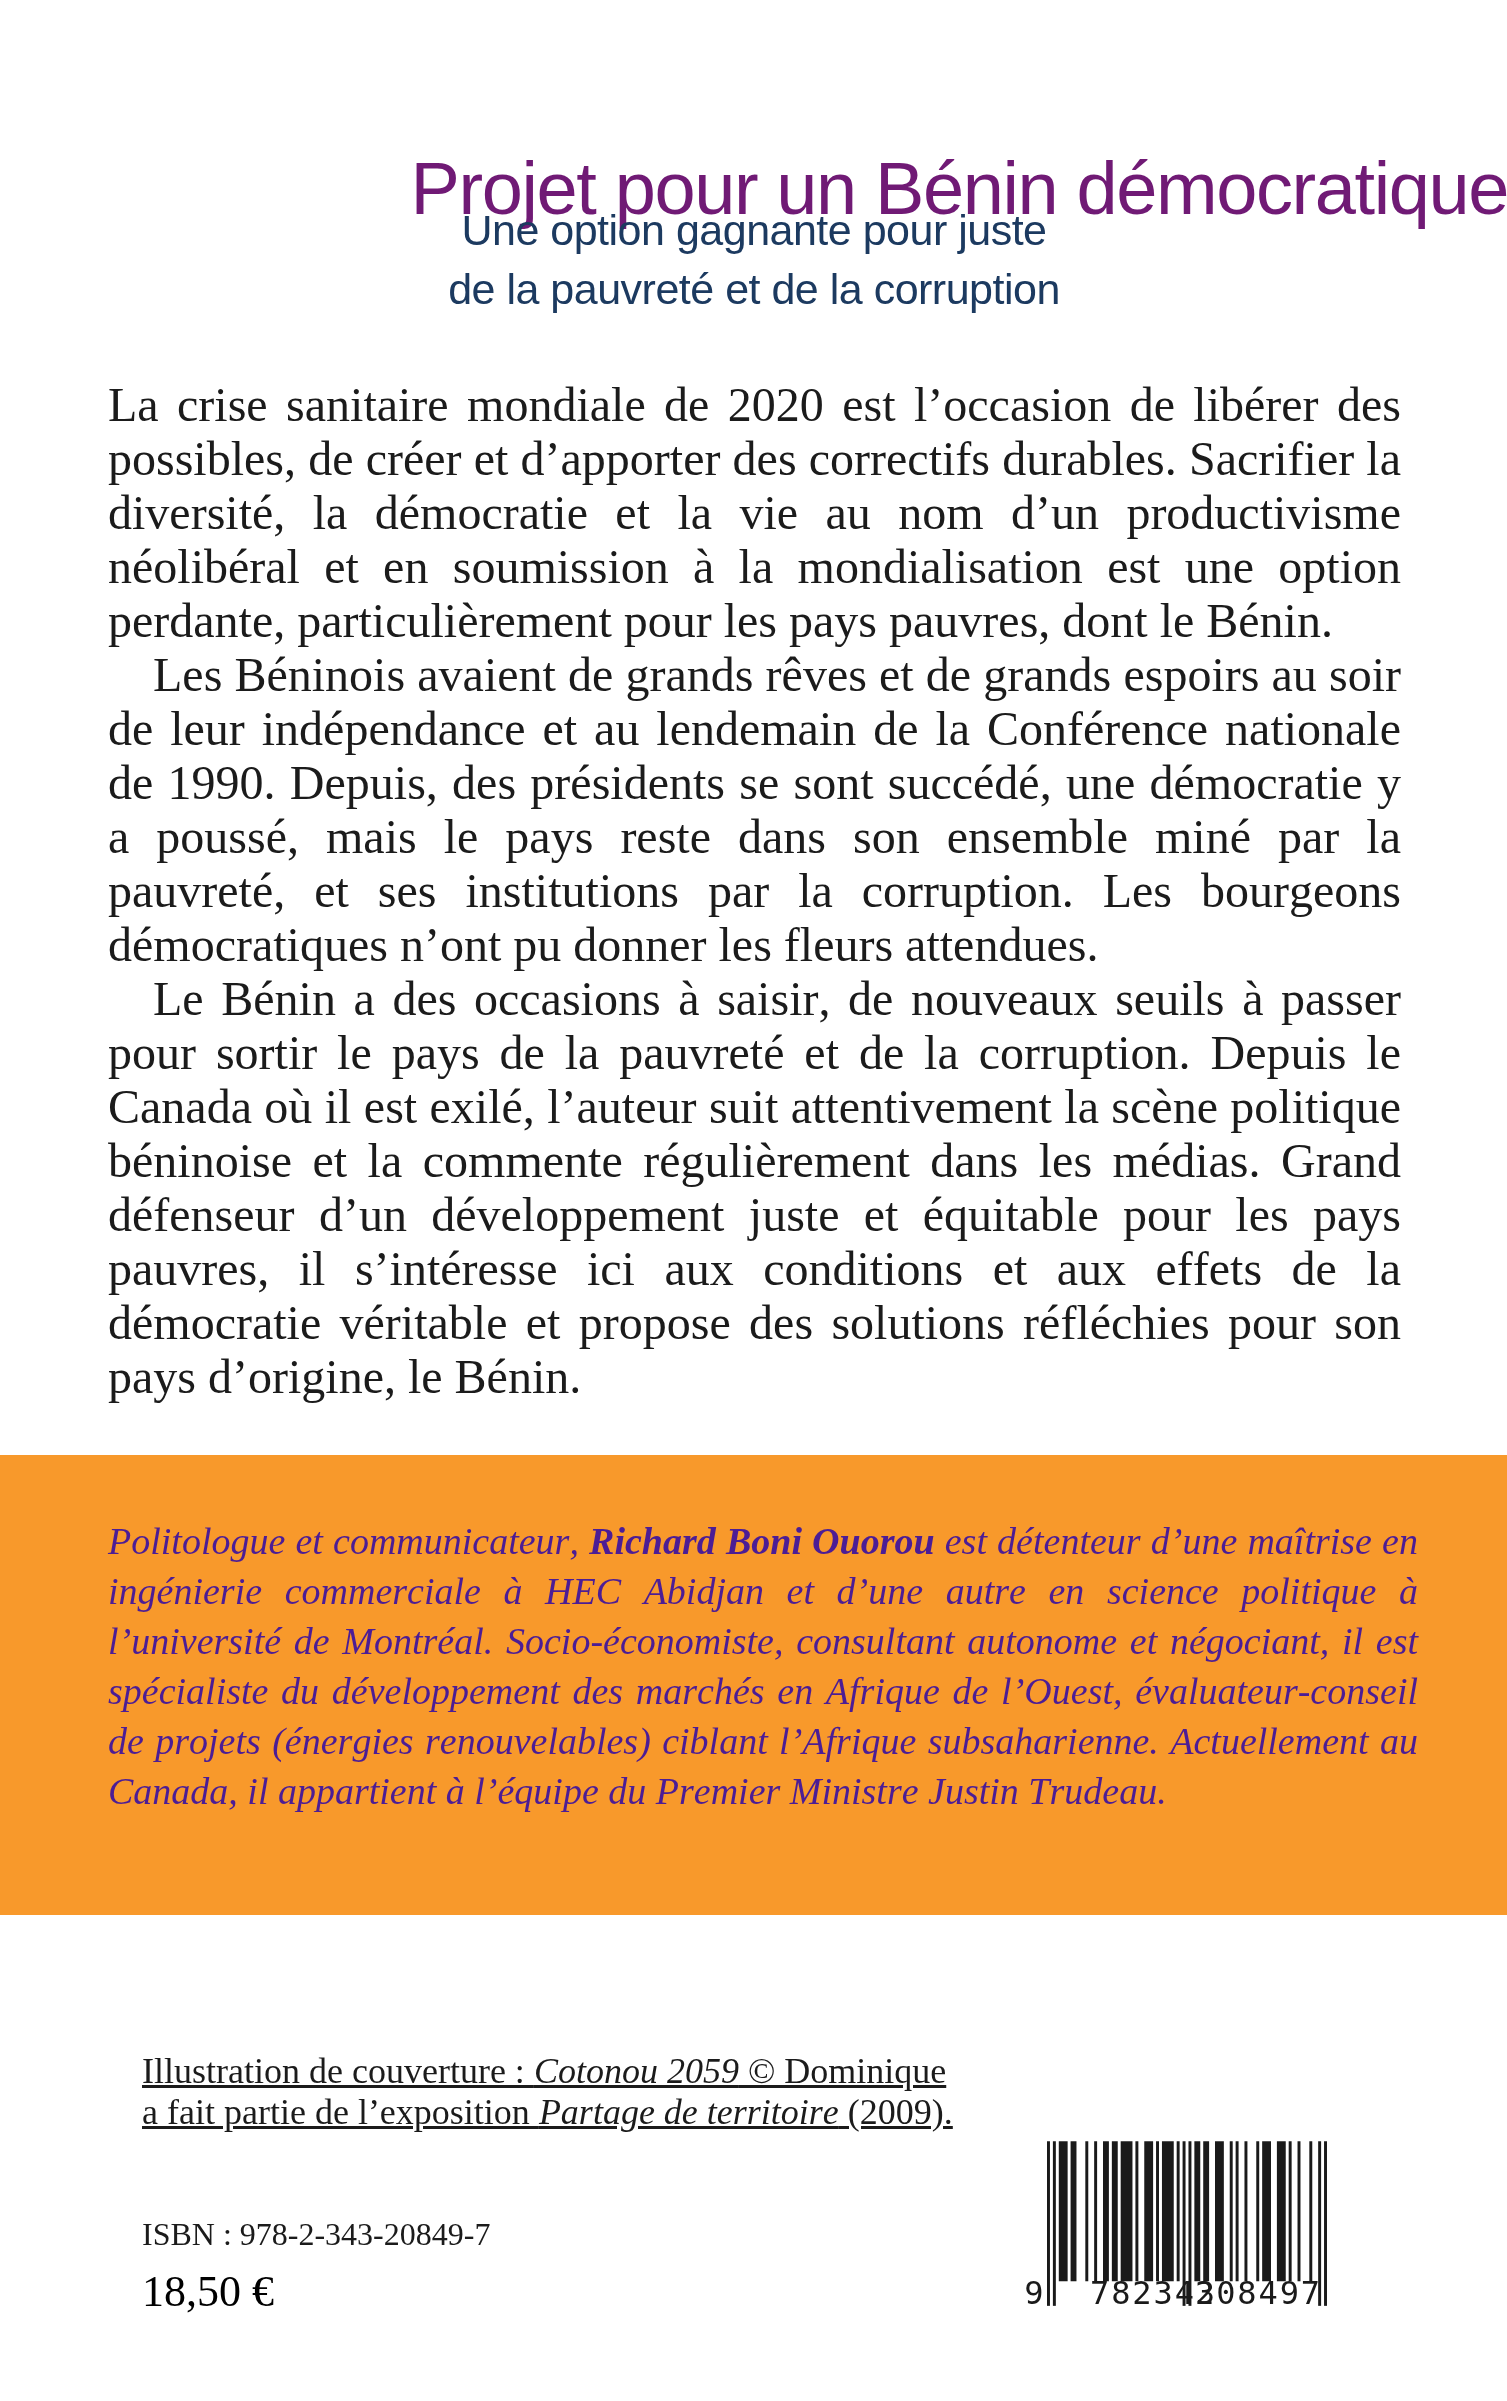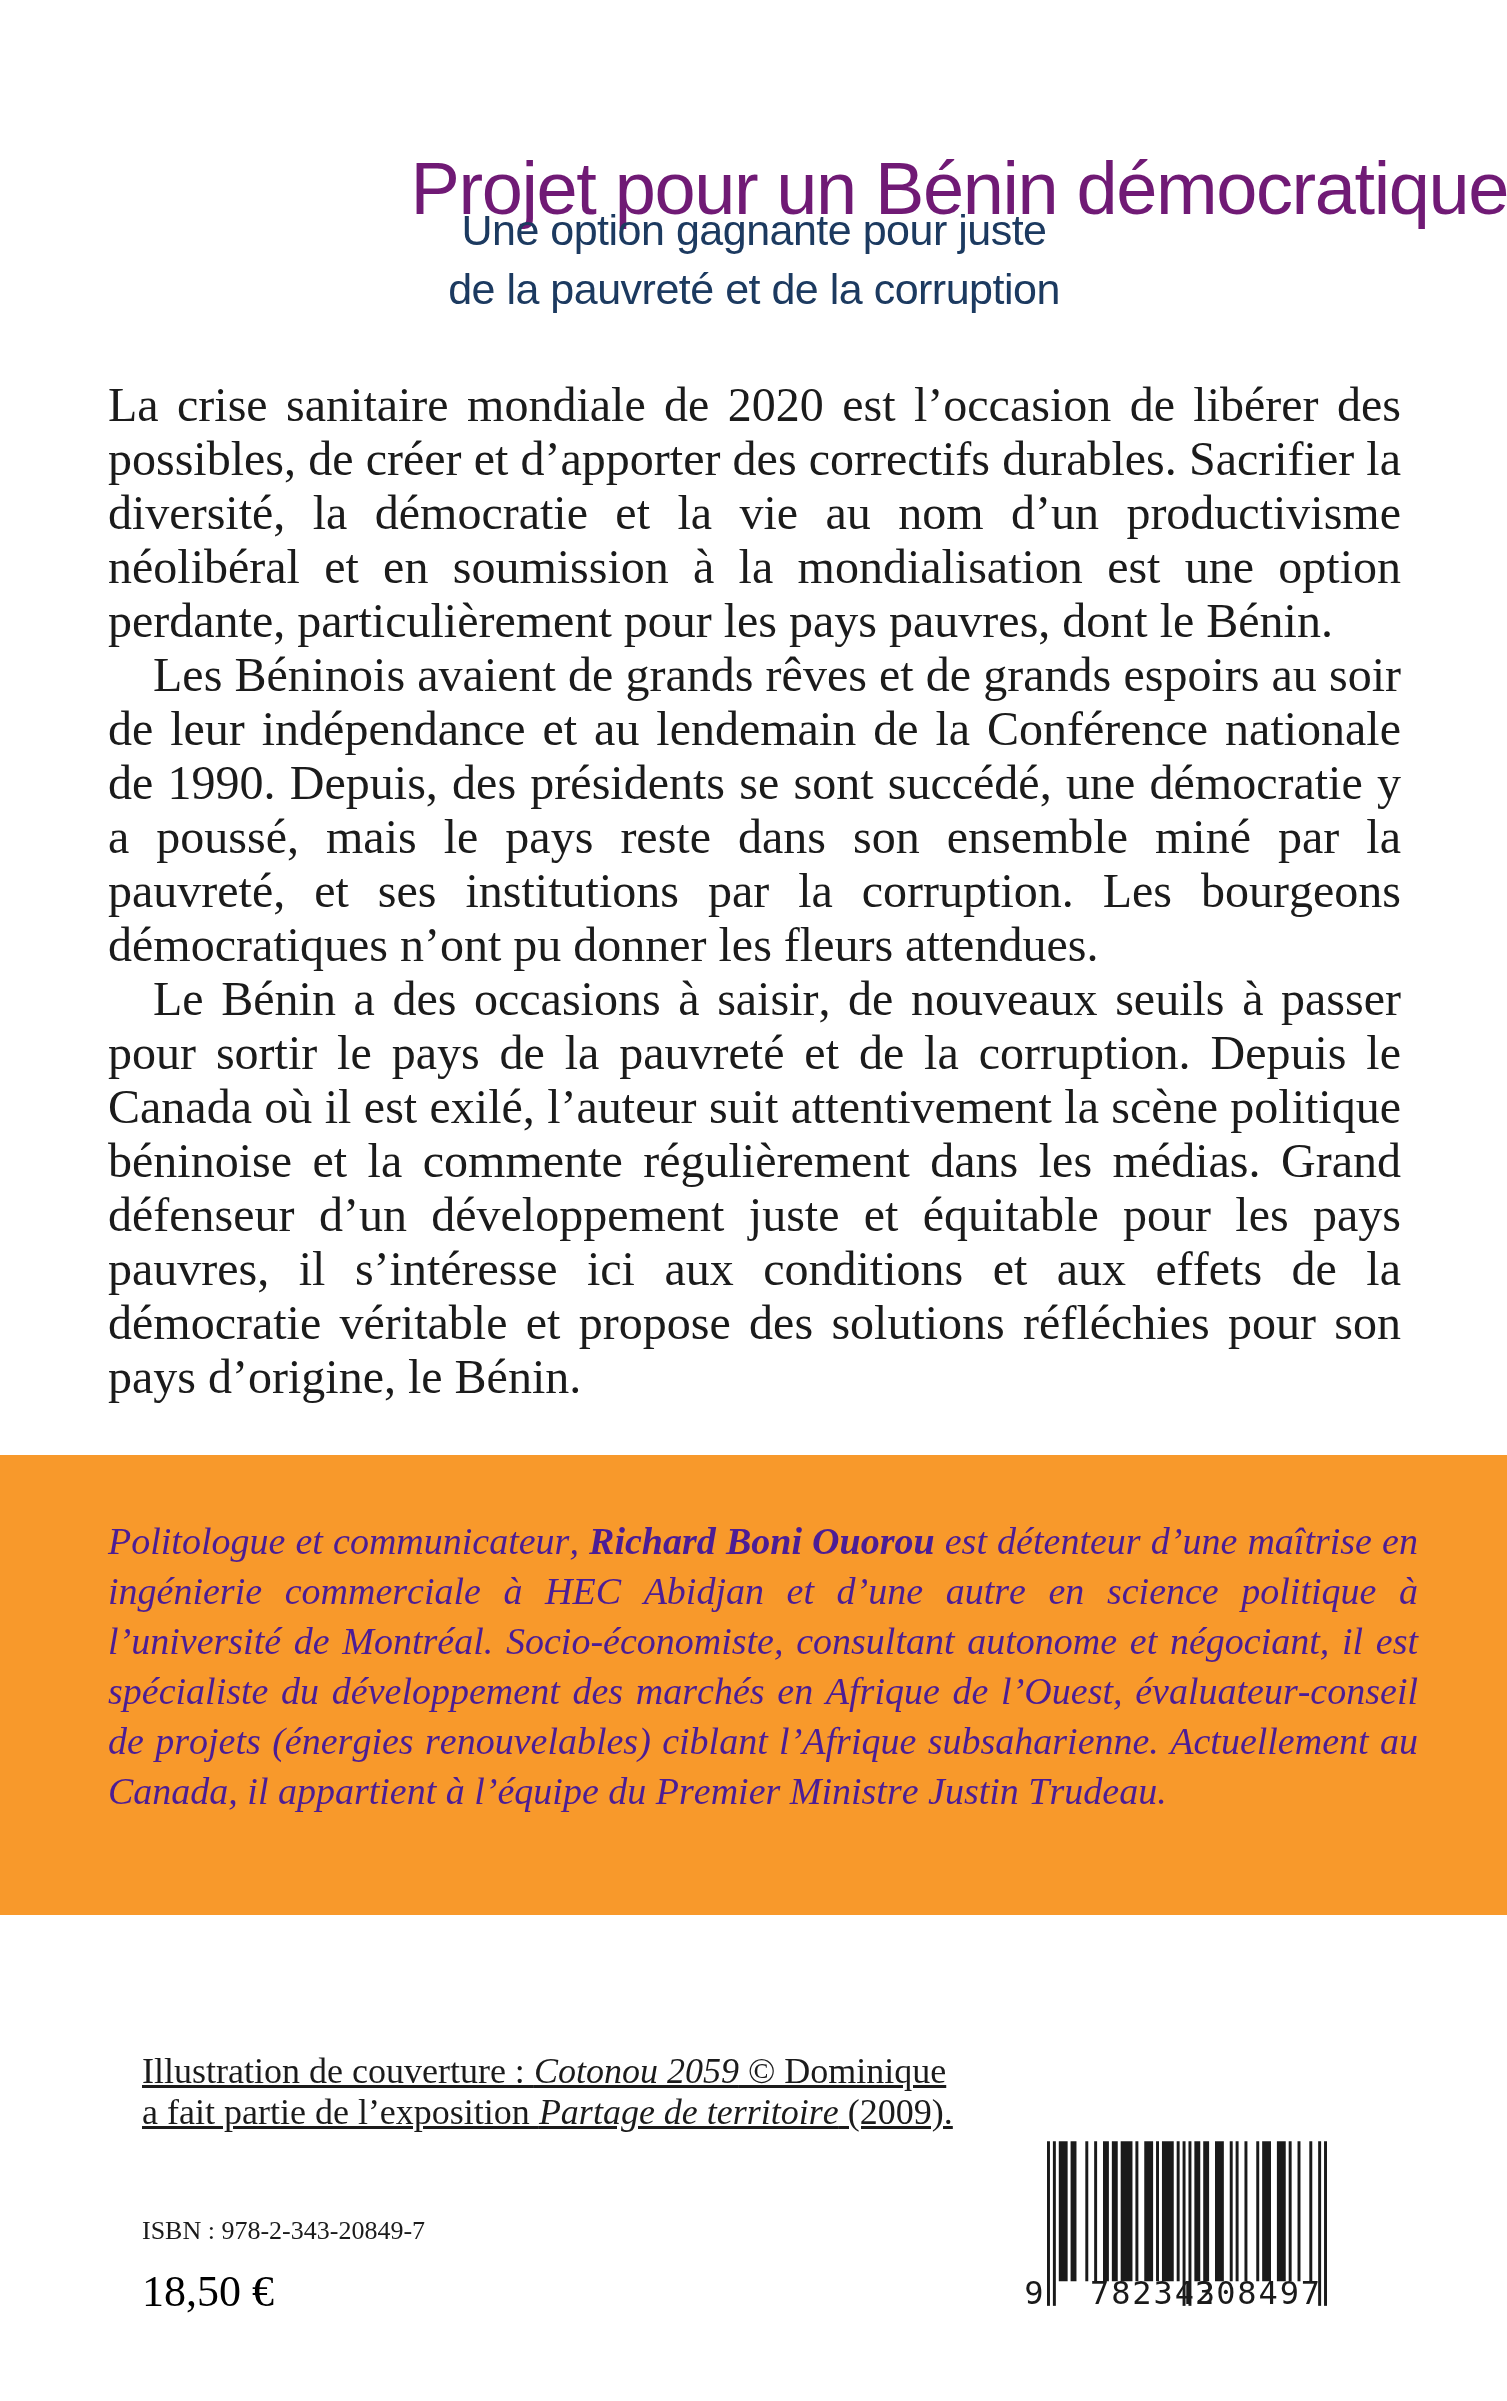--- a/index.html
+++ b/index.html
@@ -23,21 +23,21 @@
             padding:61px 90px 0 108px;}
   .bio-band p{margin:0;font-family:"Liberation Serif",serif;font-style:italic;
               font-size:38px;line-height:50px;text-align:justify;}
   .bio-band b{font-weight:700;}
   
   .credits{position:absolute;top:2051px;left:142px;width:946px;
            font-family:"Liberation Serif",serif;font-size:36px;line-height:41px;text-decoration:underline;}
   .credits .line{white-space:nowrap;}
   .credits i{font-style:italic;}
   .isbn{position:absolute;top:2216px;left:142px;
-        font-family:"Liberation Serif",serif;font-size:26px;}
+        font-family:"Liberation Serif",serif;font-size:32px;}
   .price{position:absolute;top:2266px;left:142px;
          font-family:"Liberation Serif",serif;font-size:44px;}
   
   .barcode{position:absolute;left:1017px;top:2141px;width:312px;height:167px;}
   .barcode svg{position:absolute;left:30px;top:0;}
   .bc-num{position:absolute;bottom:-3.8px;font-family:"DejaVu Sans Mono",monospace;
           font-size:32px;letter-spacing:1.9px;color:#1a1a1a;}
   .bc-first{left:0;width:26.5px;text-align:right;letter-spacing:0;}
   .bc-g1{left:40px;width:123px;text-align:center;padding-left:33px;}
   .bc-g2{left:178px;width:123px;text-align:center;}

